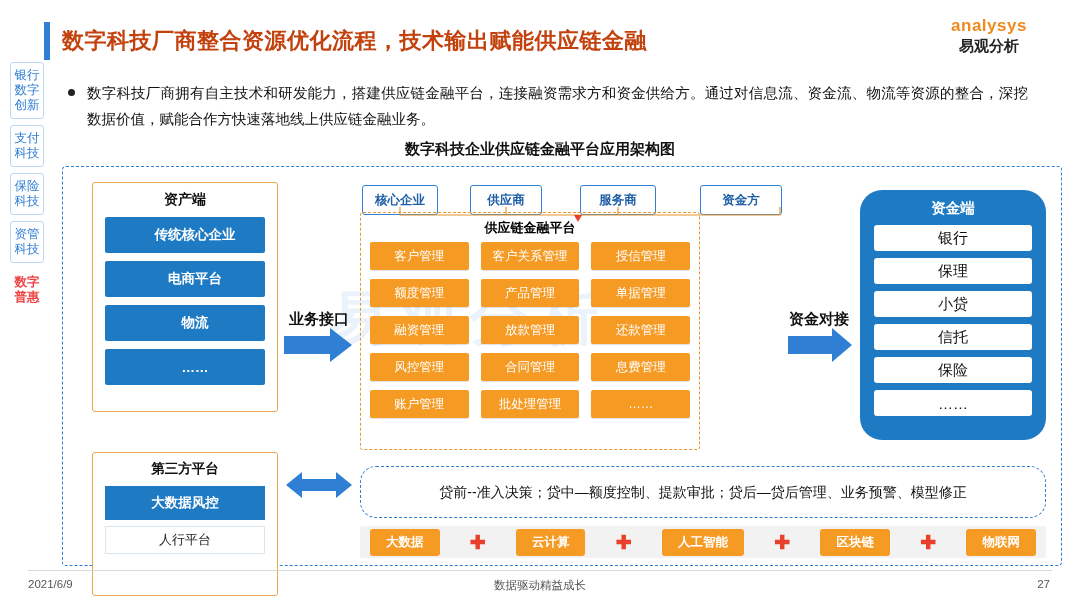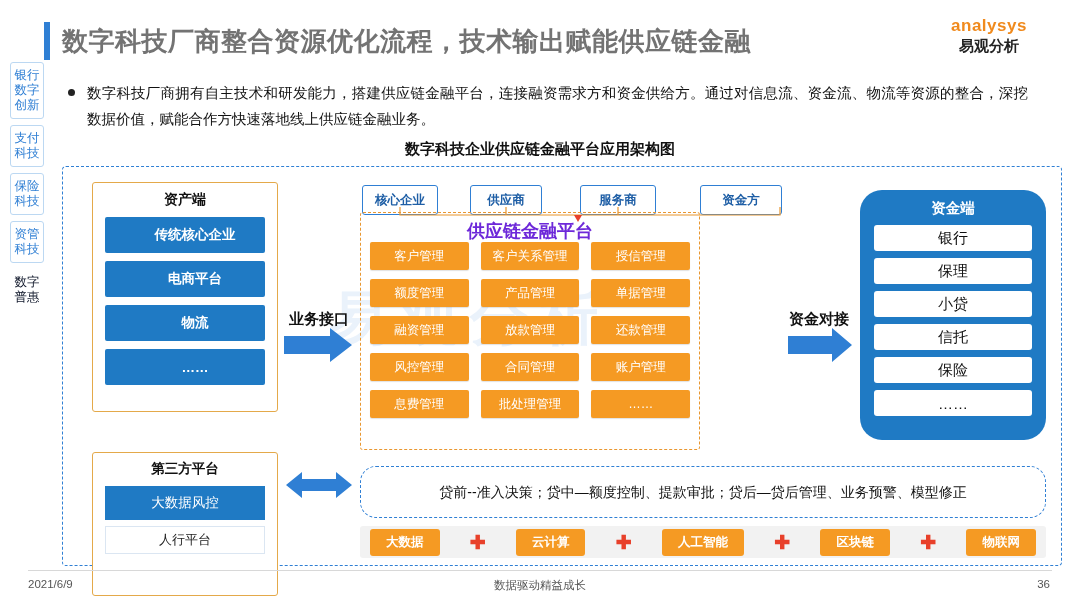--- a/index.html
+++ b/index.html
@@ -15,21 +15,21 @@
 
   
   .title-bar {
     position:absolute; left:44px; top:18px; width:880px; height:46px;
     display:flex; align-items:center;
   }
   .title-accent {
     width:6px; height:38px; background:#2f7fd4; margin-right:12px; flex:none;
   }
   .title-text {
-    font-size:26px; font-weight:bold; color:#737373; letter-spacing:0.5px;
+    font-size:22px; font-weight:bold; color:#c2410c; letter-spacing:0.5px;
     white-space:nowrap;
   }
   .logo {
     position:absolute; right:26px; top:16px; text-align:center; width:130px;
   }
   .logo-main { font-size:17px; color:#f08a1d; font-weight:bold; letter-spacing:0.5px;}
   .logo-sub { font-size:15px; color:#222; font-weight:bold; margin-top:1px;}
 
   
   .bullet-row {
@@ -50,21 +50,21 @@
   }
 
   
   .side-strip { position:absolute; left:10px; top:62px; width:34px; }
   .side-item {
     width:34px; border:1px solid #bcd8f2; border-radius:3px;
     color:#2f7fd4; font-size:12.5px; line-height:15px; text-align:center;
     padding:5px 0; margin-bottom:6px; box-sizing:border-box;
   }
   .side-item.active {
-    border-color:#ffffff; color:#0f172a; font-weight:normal;
+    border-color:#ffffff; color:#ef4444; font-weight:bold;
   }
 
   
   .main-box {
     position:absolute; left:62px; top:166px; width:1000px; height:400px;
     border:1.6px dashed #2f7fd4; border-radius:4px; box-sizing:border-box;
   }
 
   
   .watermark {
@@ -88,21 +88,21 @@
     padding-left:20px;
   }
 
   .third-box {
     position:absolute; left:92px; top:452px; width:186px; height:144px;
     border:1px solid #e4a94a; border-radius:3px; background:#fff; box-sizing:border-box;
   }
   .third-title { text-align:center; font-size:13.5px; font-weight:bold; margin-top:7px; color:#111;}
   .third-item-blue {
     margin:8px 12px 0 12px; height:34px; background:#1f7ac4; color:#fff;
-    font-size:13.5px; font-weight:normal; display:flex; align-items:center; justify-content:center;
+    font-size:13.5px; font-weight:bold; display:flex; align-items:center; justify-content:center;
   }
   .third-item-plain {
     margin:6px 12px 0 12px; height:26px; background:#fff; border:1px solid #dbe6f2;
     color:#222; font-size:13px; display:flex; align-items:center; justify-content:center;
   }
 
   
   .arrow-label {
     position:absolute; font-size:15px; color:#111; font-weight:bold; text-align:center;
   }
@@ -113,21 +113,21 @@
     background:#fff; color:#1f5fa6; font-size:12.5px; font-weight:bold;
     display:flex; align-items:center; justify-content:center; box-sizing:border-box;
   }
 
   
   .platform {
     position:absolute; left:360px; top:212px; width:340px; height:238px;
     border:1.4px dashed #e8962f; border-radius:3px; box-sizing:border-box;
   }
   .platform-title {
-    text-align:center; font-size:18px; font-weight:bold; color:#6d28d9; margin-top:6px;
+    text-align:center; font-size:13px; font-weight:bold; color:#000000; margin-top:6px;
   }
   .grid {
     position:absolute; left:370px; top:242px; width:320px;
     display:grid; grid-template-columns:repeat(3, 1fr); gap:9px 12px;
   }
   .cell {
     height:28px; background:#f59a23; color:#fff; font-size:12.5px;
     display:flex; align-items:center; justify-content:center; border-radius:2px;
     box-shadow:0 1px 1px rgba(0,0,0,.12);
   }
@@ -255,22 +255,22 @@
     <div class="cell">客户关系管理</div>
     <div class="cell">授信管理</div>
     <div class="cell">额度管理</div>
     <div class="cell">产品管理</div>
     <div class="cell">单据管理</div>
     <div class="cell">融资管理</div>
     <div class="cell">放款管理</div>
     <div class="cell">还款管理</div>
     <div class="cell">风控管理</div>
     <div class="cell">合同管理</div>
+    <div class="cell">息费管理</div>
     <div class="cell">账户管理</div>
-    <div class="cell">息费管理</div>
     <div class="cell">批处理管理</div>
     <div class="cell">……</div>
   </div>
 
   <div class="fund-box">
     <div class="fund-title">资金端</div>
     <div class="fund-item">银行</div>
     <div class="fund-item">保理</div>
     <div class="fund-item">小贷</div>
     <div class="fund-item">信托</div>
@@ -288,15 +288,15 @@
     <div class="tech-chip">人工智能</div>
     <div class="plus">✚</div>
     <div class="tech-chip">区块链</div>
     <div class="plus">✚</div>
     <div class="tech-chip">物联网</div>
   </div>
 
   <div class="footer-line"></div>
   <div class="footer-date">2021/6/9</div>
   <div class="footer-center">数据驱动精益成长</div>
-  <div class="footer-page">36</div>
+  <div class="footer-page">27</div>
 
 </div>
 
 </body></html>

